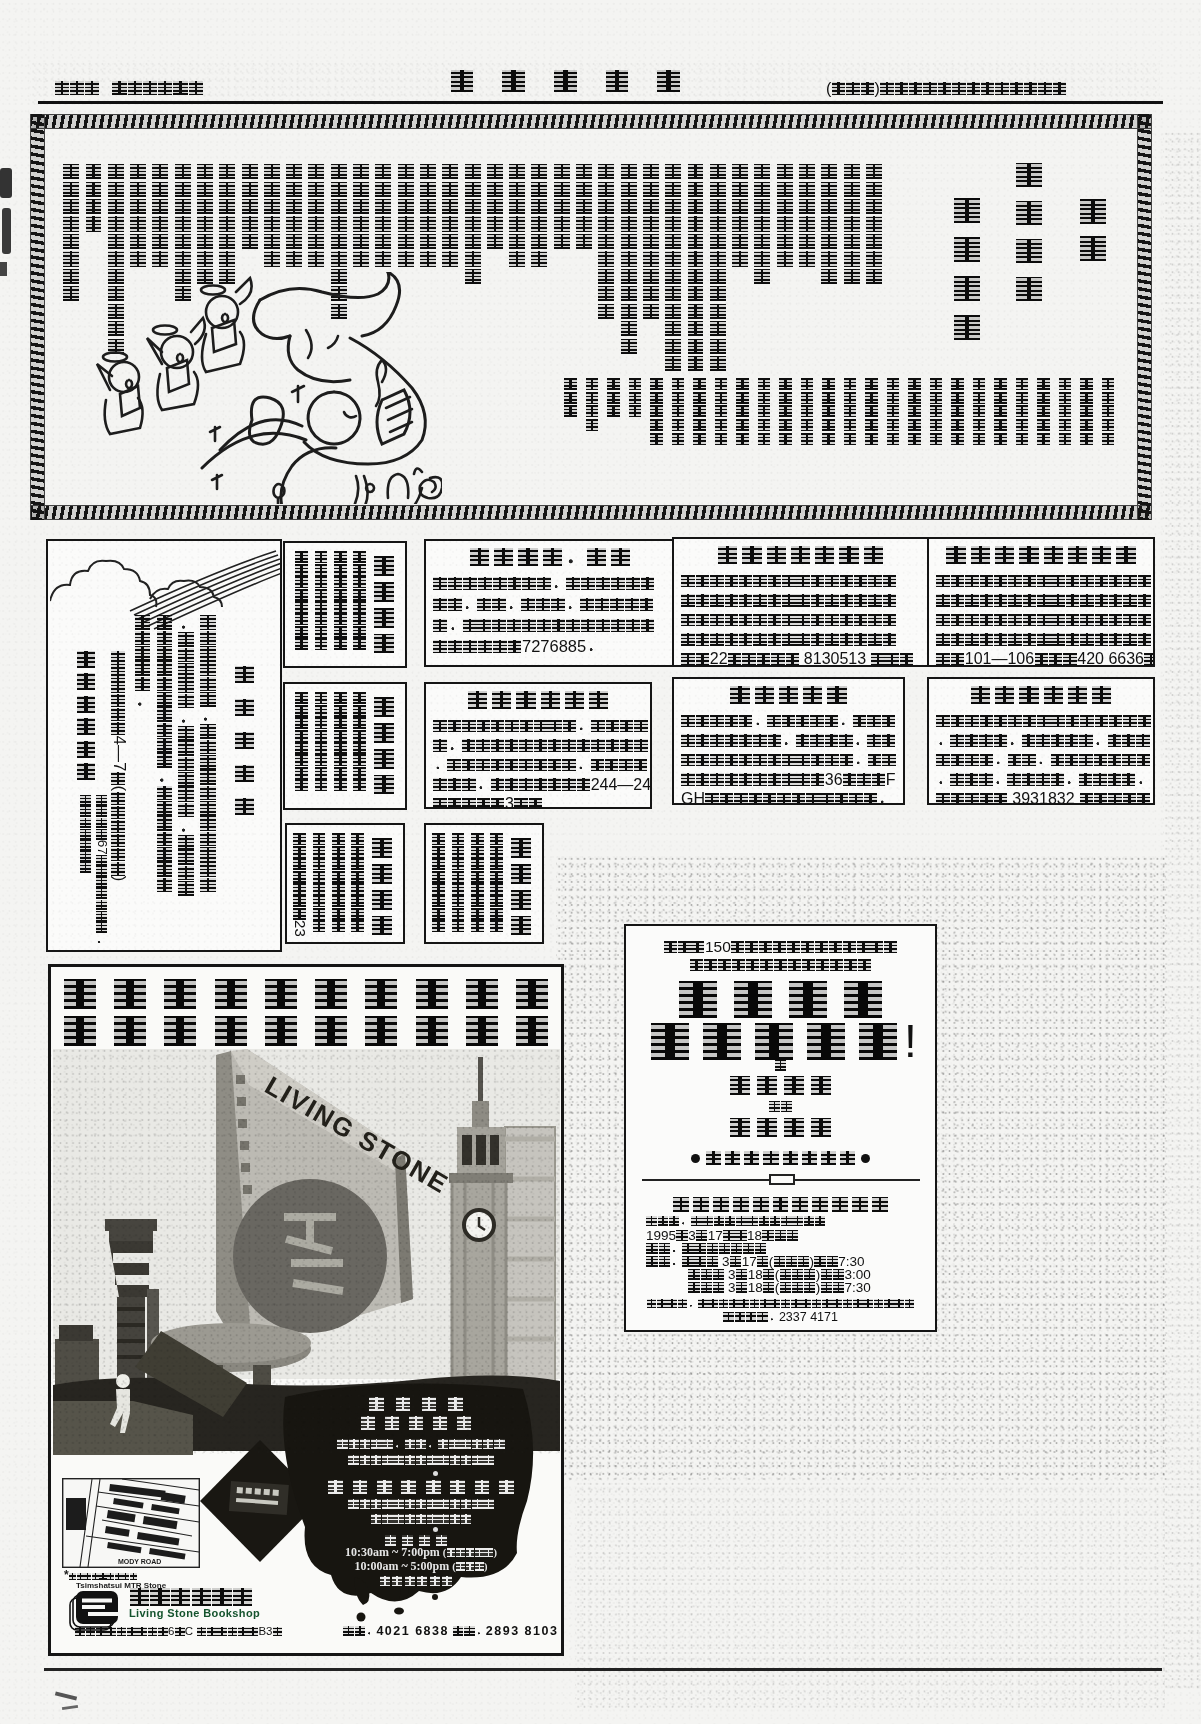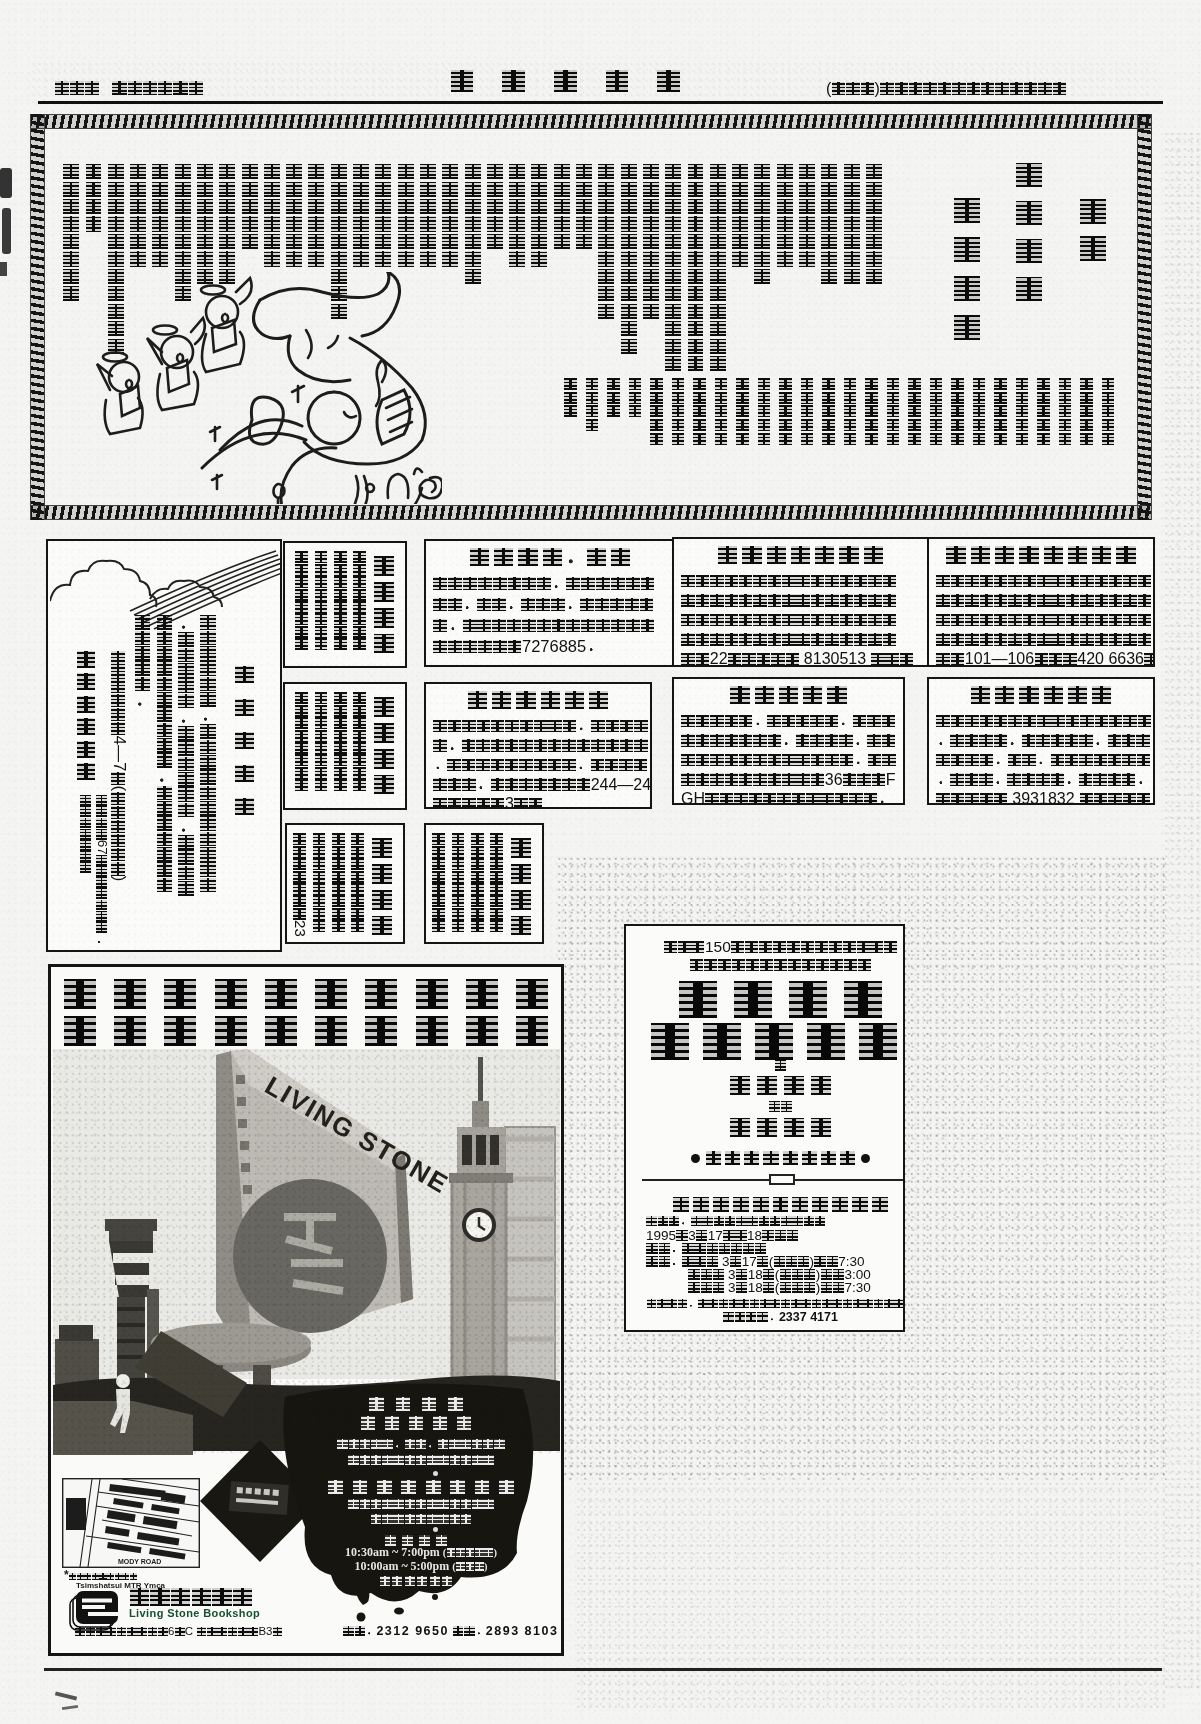--- a/index.html
+++ b/index.html
@@ -144,41 +144,41 @@
   </div>
 <div class="box" style="left:424px;top:823px;width:120px;height:121px">
     <div class="ab fz md vt mv34" style="left:83.5px;top:10px;font-size:24px;line-height:26px"><i></i><i></i><i></i><i></i></div>
     <div class="ab fz vt sm ov" style="left:4px;top:8px;width:77.5px;height:103px;font-size:15px;line-height:19.4px"><i></i><i></i><i></i><i></i><i></i><i></i><i></i><i></i><br><i></i><i></i><i></i><i></i><i></i><i></i><i></i><i></i><br><i></i><i></i><i></i><i></i><i></i><i></i><i></i><i></i><br><i></i><i></i><i></i><i></i><i></i><i></i><i></i><i></i><br>208</div>
   </div>
 <div class="ab noise" style="left:0;top:0;width:1201px;height:1724px;opacity:.07"></div>
 <div class="ab noise" style="left:556px;top:855px;width:610px;height:625px;opacity:.62"></div>
 <div class="ab noise" style="left:575px;top:1480px;width:590px;height:230px;opacity:.28"></div>
 <div class="ab noise" style="left:1163px;top:130px;width:38px;height:1560px;opacity:.3"></div>
 <div class="ab noise" style="left:30px;top:60px;width:1130px;height:45px;opacity:.12"></div>
-<div class="box" style="left:624px;top:924px;width:281px;height:408px;border-width:2px">
+<div class="box" style="left:624px;top:924px;width:313px;height:408px;border-width:2px">
     <div class="ab fz" style="left:0px;top:12px;width:309px;font-size:15.5px;text-align:center;"><i></i><i></i><i></i>150<i></i><i></i><i></i><i></i><i></i><i></i><i></i><i></i><i></i><i></i><i></i><i></i></div>
     <div class="ab fz" style="left:0px;top:30px;width:309px;font-size:15.5px;text-align:center;"><i></i><i></i><i></i><i></i><i></i><i></i><i></i><i></i><i></i><i></i><i></i><i></i><i></i></div>
     <div class="ab fz bb mh82" style="left:0px;top:46px;width:309px;font-size:46px;text-align:center;"><i></i><i></i><i></i><i></i></div>
     <div class="ab fz bb mh67" style="left:0px;top:88px;width:309px;font-size:46px;text-align:center;"><i></i><i></i><i></i><i></i><i></i>!</div>
     <div class="ab fz" style="left:0;top:131px;width:309px;text-align:center;font-size:14px"><i></i></div>
     <div class="ab fz md mh34" style="left:0px;top:146px;width:309px;font-size:24px;text-align:center;"><i></i><i></i><i></i><i></i></div>
     <div class="ab fz" style="left:0px;top:173px;width:309px;font-size:13px;text-align:center;"><i></i><i></i></div>
     <div class="ab fz md mh34" style="left:0px;top:188px;width:309px;font-size:24px;text-align:center;"><i></i><i></i><i></i><i></i></div>
     <div class="ab fz md mh20" style="left:0px;top:222px;width:309px;font-size:18px;text-align:center;"><v></v><i></i><i></i><i></i><i></i><i></i><i></i><i></i><i></i><v></v></div>
     <div class="ab" style="left:16px;top:253px;width:278px;height:2px;background:#222"></div>
     <div class="ab" style="left:143px;top:248px;width:26px;height:11px;background:#fbfbfa;border:2px solid #222"></div>
     <div class="ab fz md mh20" style="left:0px;top:268px;width:309px;font-size:19px;text-align:center;"><i></i><i></i><i></i><i></i><i></i><i></i><i></i><i></i><i></i><i></i><i></i></div>
     <div class="ab fz" style="left:20px;top:288px;width:200px;font-size:12.5px;text-align:left;"><i></i><i></i><i></i><b></b><i></i><i></i><i></i><i></i><i></i><i></i><i></i><i></i><i></i><i></i><i></i><i></i></div>
     <div class="ab fz" style="left:20px;top:302px;width:260px;font-size:13.5px;text-align:left;">1995<i></i>3<i></i>17<i></i><i></i>18<i></i><i></i><i></i></div>
     <div class="ab fz" style="left:20px;top:315px;width:260px;font-size:13.5px;text-align:left;"><i></i><i></i><b></b><i></i><i></i><i></i><i></i><i></i><i></i><i></i></div>
     <div class="ab fz" style="left:20px;top:328px;width:285px;font-size:13.5px;text-align:left;"><i></i><i></i><b></b><i></i><i></i><i></i>  3<i></i>17<i></i>(<i></i><i></i><i></i>)<i></i><i></i>7:30</div>
     <div class="ab fz" style="left:62px;top:341px;width:250px;font-size:13.5px;text-align:left;"><i></i><i></i><i></i>  3<i></i>18<i></i>(<i></i><i></i><i></i>)<i></i><i></i>3:00</div>
     <div class="ab fz" style="left:62px;top:354px;width:250px;font-size:13.5px;text-align:left;"><i></i><i></i><i></i>  3<i></i>18<i></i>(<i></i><i></i><i></i>)<i></i><i></i>7:30</div>
     <div class="ab fz" style="left:0px;top:371px;width:309px;font-size:11.5px;text-align:center;"><i></i><i></i><i></i><i></i><b></b><i></i><i></i><i></i><i></i><i></i><i></i><i></i><i></i><i></i><i></i><i></i><i></i><i></i><i></i><i></i><i></i><i></i><i></i><i></i><i></i><i></i></div>
-    <div class="ab fz md" style="left:0px;top:384px;width:309px;font-size:12.5px;text-align:center;font-weight:bold;"><i></i><i></i><i></i><i></i><b></b>2337 4171</div>
+    <div class="ab fz md" style="left:0px;top:384px;width:309px;font-size:12.5px;text-align:center;"><i></i><i></i><i></i><i></i><b></b>2337 4171</div>
   </div>
 <div class="box" style="left:48px;top:964px;width:516px;height:692px;border-width:3px;background:#fafaf8">
     <div class="ab fz bb mh92" style="left:2px;top:6px;width:506px;font-size:38px;text-align:center"><i></i><i></i><i></i><i></i><i></i><i></i><i></i><i></i><i></i><i></i></div>
     <div class="ab fz bb mh92" style="left:2px;top:43px;width:506px;font-size:38px;text-align:center"><i></i><i></i><i></i><i></i><i></i><i></i><i></i><i></i><i></i><i></i></div>
     <div class="ab" style="left:2px;top:82px;width:507px;height:600px"><svg width="507" height="600" viewBox="0 0 507 600">
         <rect x="0" y="0" width="507" height="330" fill="#e9e9e5"></rect>
         <rect x="452" y="78" width="50" height="280" fill="#c6c4be"></rect>
         <rect x="452" y="78" width="50" height="280" fill="none" stroke="#9a988f" stroke-width="2"></rect>
         <path d="M452 90 h50 M452 130 h50 M452 170 h50 M452 210 h50 M452 250 h50 M452 290 h50" stroke="#b0aea6" stroke-width="5"></path>
         <rect x="425" y="8" width="5" height="50" fill="#55534d"></rect>
@@ -269,30 +269,30 @@
           <rect x="48" y="6" width="56" height="7" transform="rotate(7 48 6)"></rect>
           <rect x="4" y="20" width="20" height="32"></rect>
           <rect x="100" y="14" width="24" height="8" transform="rotate(9 100 14)"></rect>
           <rect x="52" y="20" width="30" height="6" transform="rotate(9 52 20)"></rect>
           <rect x="90" y="26" width="28" height="6" transform="rotate(9 90 26)"></rect>
           <rect x="46" y="64" width="34" height="6" transform="rotate(9 46 64)"></rect>
           <rect x="88" y="70" width="36" height="6" transform="rotate(9 88 70)"></rect>
         </g>
         <text x="56" y="86" font-size="7" font-weight="bold" fill="#1c1c1c" font-family="Liberation Sans" stroke="none">MODY ROAD</text>
       </svg></div>
-    <div class="ab" style="left:13px;top:604px;width:170px;color:#1c1c1c;line-height:6px"><b style="font-size:12px">*</b><span class="fz" style="font-size:8.5px"><i></i><i></i><i></i><i></i><i></i><i></i><i></i><i></i><i></i></span><br><span style="margin-left:12px;font-weight:bold;font-size:8px">Tsimshatsui MTR Ymca</span></div>
+    <div class="ab" style="left:13px;top:604px;width:170px;color:#1c1c1c;line-height:6px"><b style="font-size:12px">*</b><span class="fz" style="font-size:8.5px"><i></i><i></i><i></i><i></i><i></i><i></i><i></i><i></i><i></i></span><br><span style="margin-left:12px;font-weight:bold;font-size:8px">Tsimshatsui MTR Stone</span></div>
     <div class="ab" style="left:16px;top:620px;width:56px;height:46px"><svg width="56" height="46" viewBox="0 0 56 46">
         <rect x="3" y="11" width="41" height="32" rx="7" fill="none" stroke="#111" stroke-width="1.6"></rect>
         <rect x="6" y="8" width="41" height="32" rx="7" fill="none" stroke="#111" stroke-width="1.6"></rect>
         <rect x="9" y="4" width="42" height="33" rx="7" fill="#111"></rect>
         <path d="M15 13.5 h30 M15 20 h23 M21 27 h30" stroke="#f7f7f5" stroke-width="4"></path>
       </svg></div>
     <div class="ab fz md" style="left:78px;top:617px;font-size:23px;letter-spacing:2.5px"><i></i><i></i><i></i><i></i><i></i><i></i></div>
     <div class="ab" style="left:78px;top:640px;font-size:11px;font-weight:bold;letter-spacing:.4px;color:#14532d">Living Stone Bookshop</div>
     <div class="ab fz" style="left:24px;top:658px;font-size:11.5px"><i></i><i></i><i></i><i></i><i></i><i></i><i></i><i></i><i></i>6<i></i>C <i></i><i></i><i></i><i></i><i></i><i></i>B3<i></i></div>
-    <div class="ab fz" style="left:292px;top:657px;font-size:12.5px;font-weight:bold"><i></i><i></i><b></b><span style="letter-spacing:1.5px">2312 9650</span>&nbsp;<i></i><i></i><b></b><span style="letter-spacing:1.5px">2893 8103</span></div>
+    <div class="ab fz" style="left:292px;top:657px;font-size:12.5px;font-weight:bold"><i></i><i></i><b></b><span style="letter-spacing:1.5px">4021 6838</span>&nbsp;<i></i><i></i><b></b><span style="letter-spacing:1.5px">2893 8103</span></div>
     <div class="ab noise" style="left:0px;top:80px;width:510px;height:410px;opacity:.33"></div>
   </div>
 <div class="ab" style="left:44px;top:1668px;width:1118px;height:3px;background:#222"></div>
 <div class="ab" style="left:0px;top:168px;width:12px;height:30px;background:#333;border-radius:3px"></div>
 <div class="ab" style="left:2px;top:208px;width:9px;height:46px;background:#3a3a3a;border-radius:3px"></div>
 <div class="ab" style="left:0px;top:262px;width:7px;height:14px;background:#444"></div>
 <div class="ab" style="left:55px;top:1694px;width:22px;height:4px;background:#555;transform:rotate(14deg)"></div>
 <div class="ab" style="left:62px;top:1706px;width:16px;height:3px;background:#666;transform:rotate(-8deg)"></div>
 </body></html>

